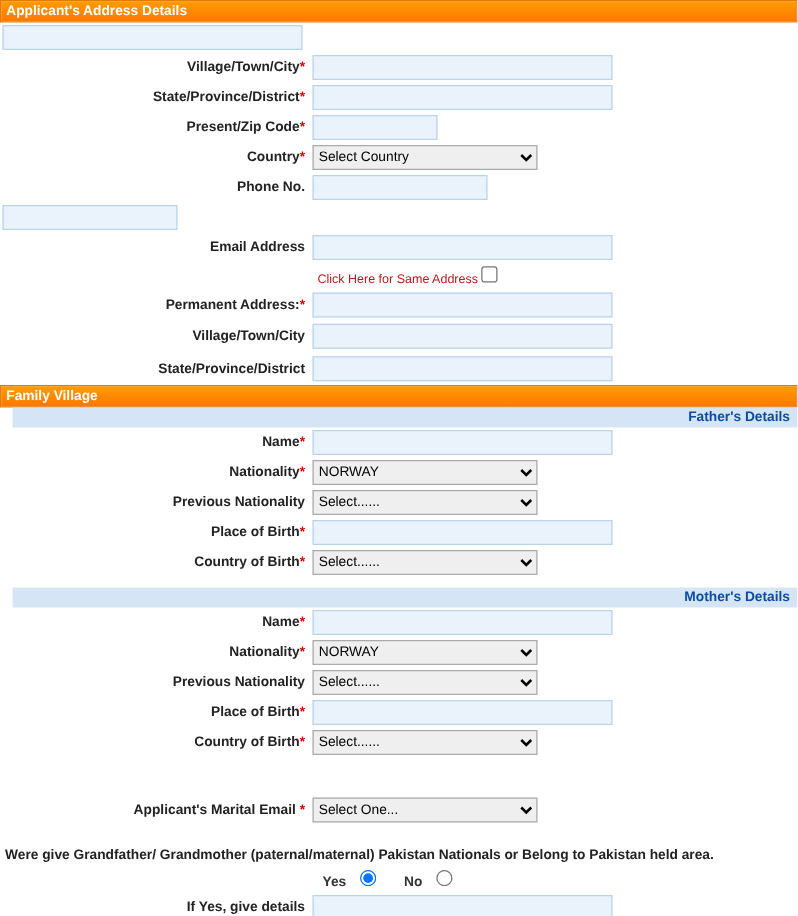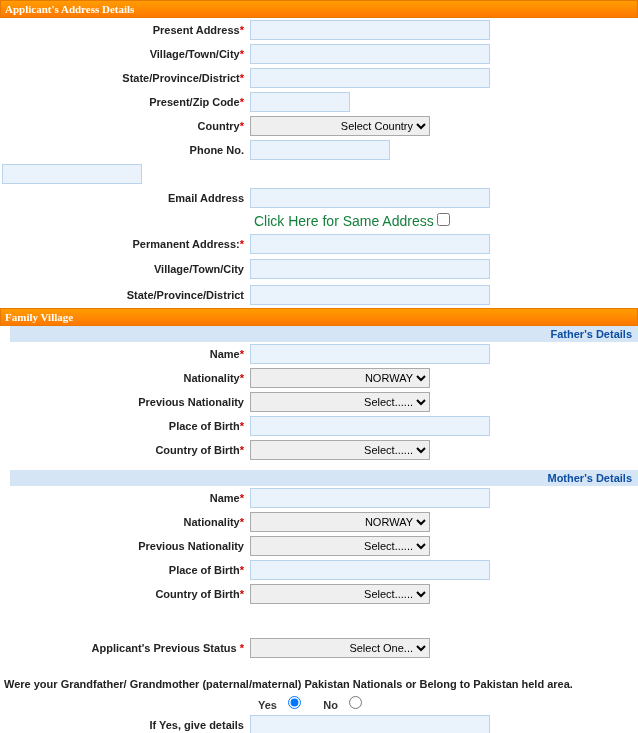--- a/index.html
+++ b/index.html
@@ -10,21 +10,20 @@
     background: #fff;
     width: 638px;
   }
   .section-header {
     background: linear-gradient(#ff9c00, #ff7800);
     color: #fff;
     font-weight: bold;
     font-size: 11px;
     padding: 2px 4px;
     border: 1px solid #e67a00;
-    font-family: Liberation Serif, serif;
   }
   .sub-header {
     background: #d6e5f5;
     color: #0b4da2;
     font-weight: bold;
     font-size: 11px;
     padding: 2px 6px;
     text-align: right;
     margin-left: 10px;
   }
@@ -55,25 +54,24 @@
   }
   input.w-lg { width: 240px; }
   input.w-md { width: 100px; }
   input.w-sm { width: 140px; }
   select {
     height: 20px;
     font-size: 11px;
     min-width: 180px;
     background: #efefef;
     border: 1px solid #aaa;
-    text-align: right;
   }
   .inline-text {
-    color: #15803d;
-    font-size: 14px;
+    color: #b91c1c;
+    font-size: 10px;
     padding-left: 4px;
   }
   .question-row {
     padding: 6px 4px 4px 4px;
     font-size: 11px;
     font-weight: bold;
     color: #222;
   }
   .radio-row {
     padding: 2px 0;
@@ -83,21 +81,20 @@
   }
   .radio-row label { margin-right: 8px; font-weight: bold; margin-left: 10px;}
   .spacer { height: 30px; }
 </style>
 </head>
 <body>
 
 <div class="section-header">Applicant's Address Details</div>
 
 <div class="form-row">
-  <div class="form-label"><span>Present Address</span><span class="req">*</span></div>
   <div class="form-field"><input type="text" class="w-lg" style=""></div>
 </div>
 <div class="form-row">
   <div class="form-label"><span>Village/Town/City</span><span class="req">*</span></div>
   <div class="form-field"><input type="text" class="w-lg" style=""></div>
 </div>
 <div class="form-row">
   <div class="form-label"><span>State/Province/District</span><span class="req">*</span></div>
   <div class="form-field"><input type="text" class="w-lg" style=""></div>
 </div>
@@ -200,29 +197,29 @@
 <div class="form-row">
   <div class="form-label"><span>Country of Birth</span><span class="req">*</span></div>
   <div class="form-field">
     <select><option>Select......</option></select>
   </div>
 </div>
 
 <div class="spacer"></div>
 
 <div class="form-row">
-  <div class="form-label"><span>Applicant's Previous Status</span> <span class="req">*</span></div>
+  <div class="form-label"><span>Applicant's Marital Email</span> <span class="req">*</span></div>
   <div class="form-field">
     <select><option>Select One...</option></select>
   </div>
 </div>
 
 <div style="height:12px;"></div>
 
-<div class="question-row">Were your Grandfather/ Grandmother (paternal/maternal) Pakistan Nationals or Belong to Pakistan held area.</div>
+<div class="question-row">Were give Grandfather/ Grandmother (paternal/maternal) Pakistan Nationals or Belong to Pakistan held area.</div>
 <div class="radio-row">
   <label><span>Yes</span></label>
   <input type="radio" name="pak" checked="" style="">
   &nbsp;&nbsp;
   <label><span>No</span></label>
   <input type="radio" name="pak" style="">
 </div>
 <div class="form-row">
   <div class="form-label"><span>If Yes, give details</span></div>
   <div class="form-field"><input type="text" class="w-lg" style=""></div>

